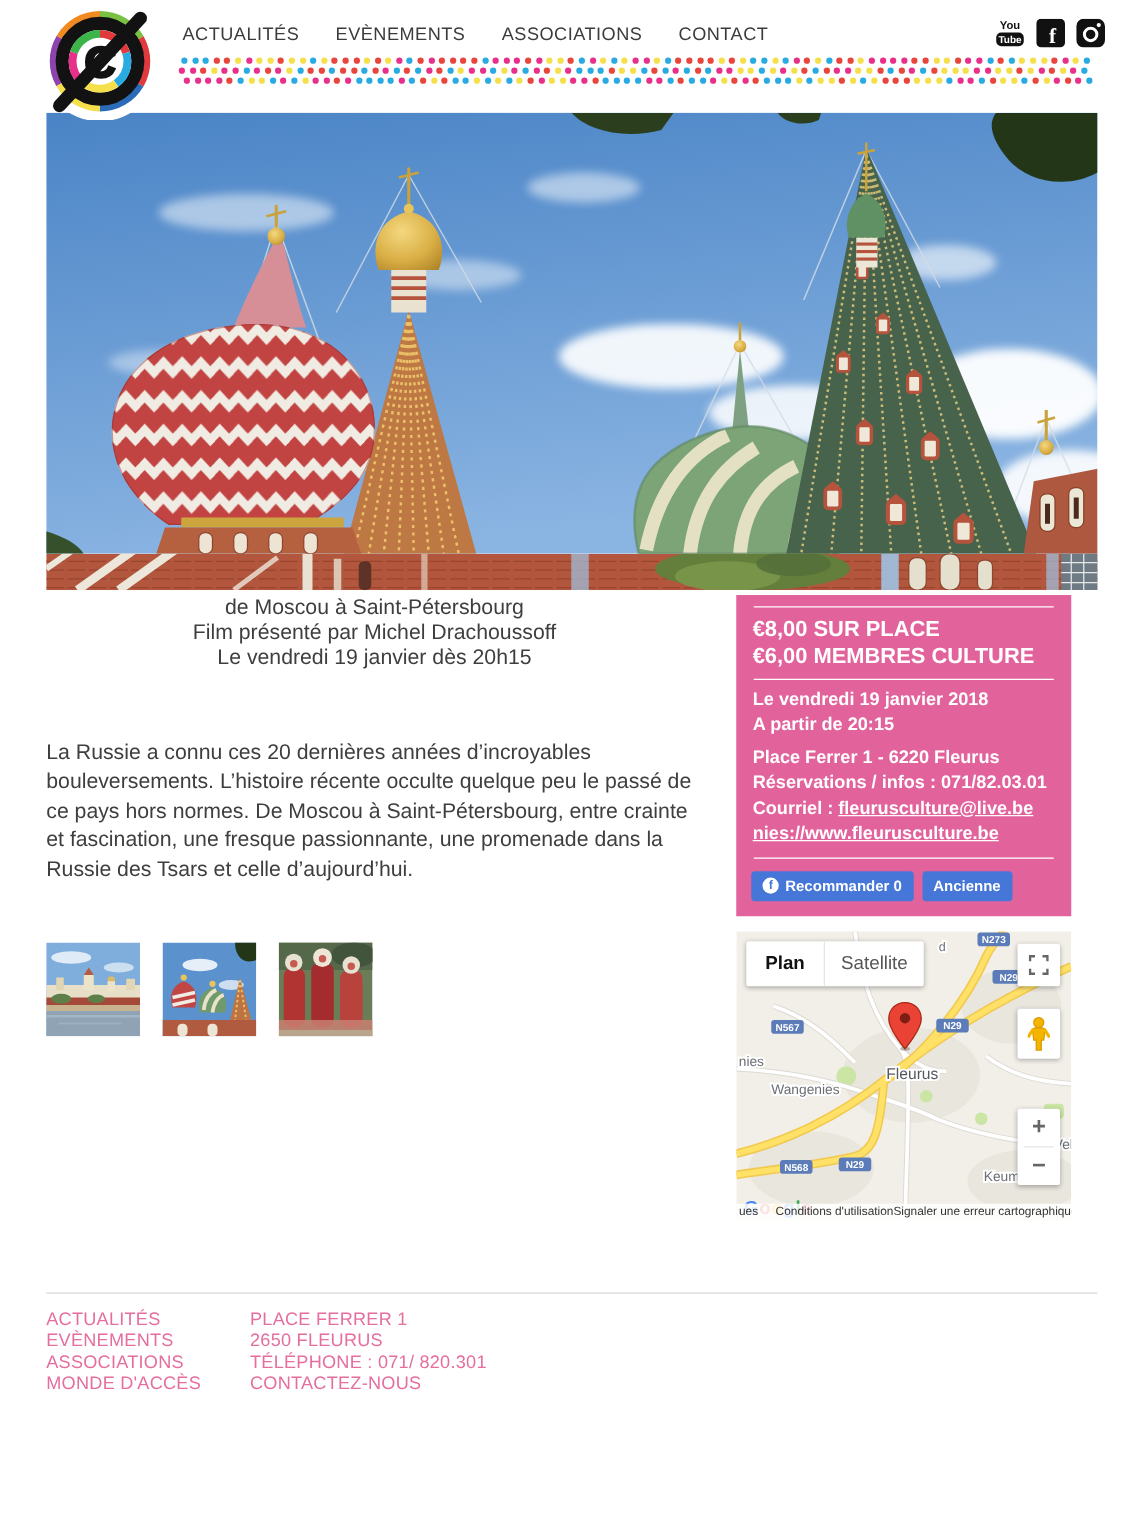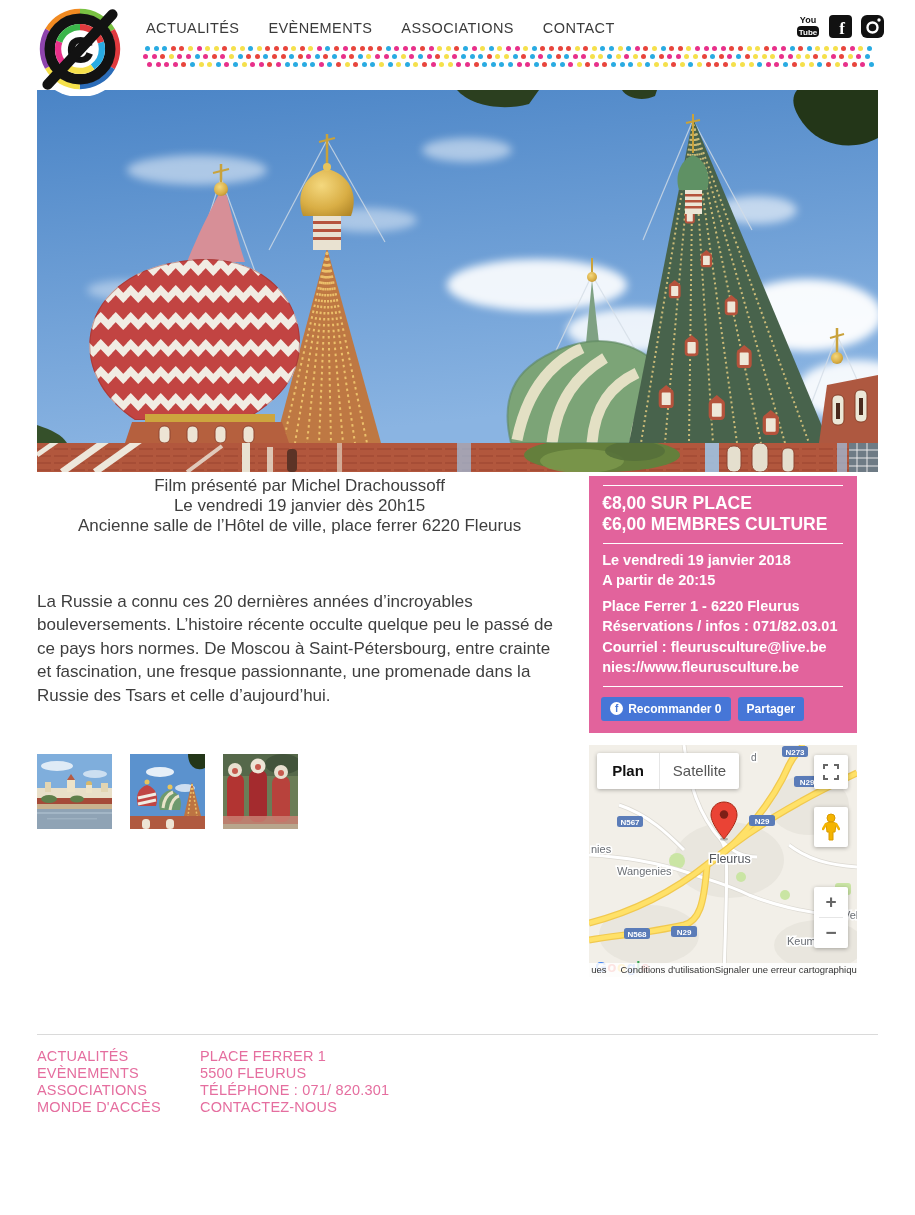--- a/index.html
+++ b/index.html
@@ -39,21 +39,21 @@
   .thumb{width:75px;height:75px;line-height:0;cursor:pointer;}
 
   
   .sidebar{width:308px;padding-left:14px;}
   .event-box{background:#E2639C;color:#fff;box-sizing:border-box;width:268px;
              padding:9px 12px 12px 12px;}
   .rule{border-top:1.5px solid #fff;margin:0 2px;}
   .prices{font-size:17.5px;font-weight:bold;line-height:1.2;margin:7px 0 8px 1px;}
   .ev-details{font-size:14.5px;font-weight:bold;line-height:1.25;margin:7px 0 10px 1px;}
   .ev-details p{margin:0 0 2px 0;}
-  .ev-link{color:#fff;}
+  .ev-link{color:#fff;text-decoration:underline;}
   .fb-row{display:flex;gap:7px;margin-top:10px;}
   .fb-btn{display:flex;align-items:center;gap:5px;background:#4676D7;color:#fff;
           border:none;border-radius:3px;font-family:"Liberation Sans",sans-serif;
           font-size:12px;font-weight:bold;padding:5px 9px;cursor:pointer;}
   .f-circle{width:13px;height:13px;border-radius:50%;background:#fff;color:#4676D7;
             font-size:10px;font-weight:bold;display:flex;align-items:center;justify-content:center;}
 
   
   .map{position:relative;width:268px;height:232px;margin-top:12px;overflow:hidden;}
   .map-canvas{position:absolute;left:0;top:0;}
@@ -623,23 +623,23 @@
           <line x1="820" y1="0" x2="820" y2="29"></line>
         <line x1="830" y1="0" x2="830" y2="29"></line>
       </g>
     </svg>
   </div>
 
   <div class="main">
 
     <div class="left-col">
       <div class="center-block">
+        <p class="h-sub">de Moscou à Saint-Pétersbourg</p>
         <p class="h-film">Film présenté par Michel Drachoussoff</p>
         <p class="h-when">Le vendredi 19 janvier dès 20h15</p>
-        <p class="h-where">Ancienne salle de l’Hôtel de ville, place ferrer 6220 Fleurus</p>
       </div>
       <p class="para">La Russie a connu ces 20 dernières années d’incroyables bouleversements.  L’histoire récente occulte quelque peu le passé de ce pays hors normes. De Moscou à Saint-Pétersbourg, entre crainte et fascination, une fresque passionnante, une promenade dans la Russie des Tsars et celle d’aujourd’hui.</p>
 
       <div class="thumbs">
         <div class="thumb">
           <svg width="75" height="75" viewBox="0 0 75 75">
             <rect width="75" height="75" fill="#7FAEDC"></rect>
             <ellipse cx="20" cy="12" rx="16" ry="5" fill="#fff" opacity=".75"></ellipse>
             <ellipse cx="58" cy="20" rx="12" ry="4" fill="#fff" opacity=".6"></ellipse>
             <rect x="0" y="34" width="75" height="12" fill="#E8DFC8"></rect>
@@ -718,21 +718,21 @@
           <p><span>Courriel : </span><a href="#" class="ev-link">fleurusculture@live.be</a></p>
           <p><a href="#" class="ev-link">nies://www.fleurusculture.be</a></p>
         </div>
         <div class="rule"></div>
         <div class="fb-row">
           <button class="fb-btn">
             <span class="f-circle">f</span>
             <span>Recommander 0</span>
           </button>
           <button class="fb-btn">
-            <span>Partager</span>
+            <span>Ancienne</span>
           </button>
         </div>
       </div>
 
       <div class="map">
         <svg class="map-canvas" width="268" height="232" viewBox="0 0 268 232">
           <rect width="268" height="232" fill="#F2EFE8"></rect>
           <g fill="#E9E6DE">
             <ellipse cx="140" cy="115" rx="55" ry="38"></ellipse>
             <ellipse cx="60" cy="190" rx="50" ry="30"></ellipse>
@@ -847,19 +847,19 @@
 
   <div class="footer">
     <div class="f-col f-links">
       <a href="#">ACTUALITÉS</a>
       <a href="#">EVÈNEMENTS</a>
       <a href="#">ASSOCIATIONS</a>
       <a href="#">MONDE D'ACCÈS</a>
     </div>
     <div class="f-col">
       <span>PLACE FERRER 1</span>
-      <span>5500 FLEURUS</span>
+      <span>2650 FLEURUS</span>
       <span>TÉLÉPHONE : 071/ 820.301</span>
       <a href="#">CONTACTEZ-NOUS</a>
     </div>
   </div>
 
 </div>
 
 </body></html>

